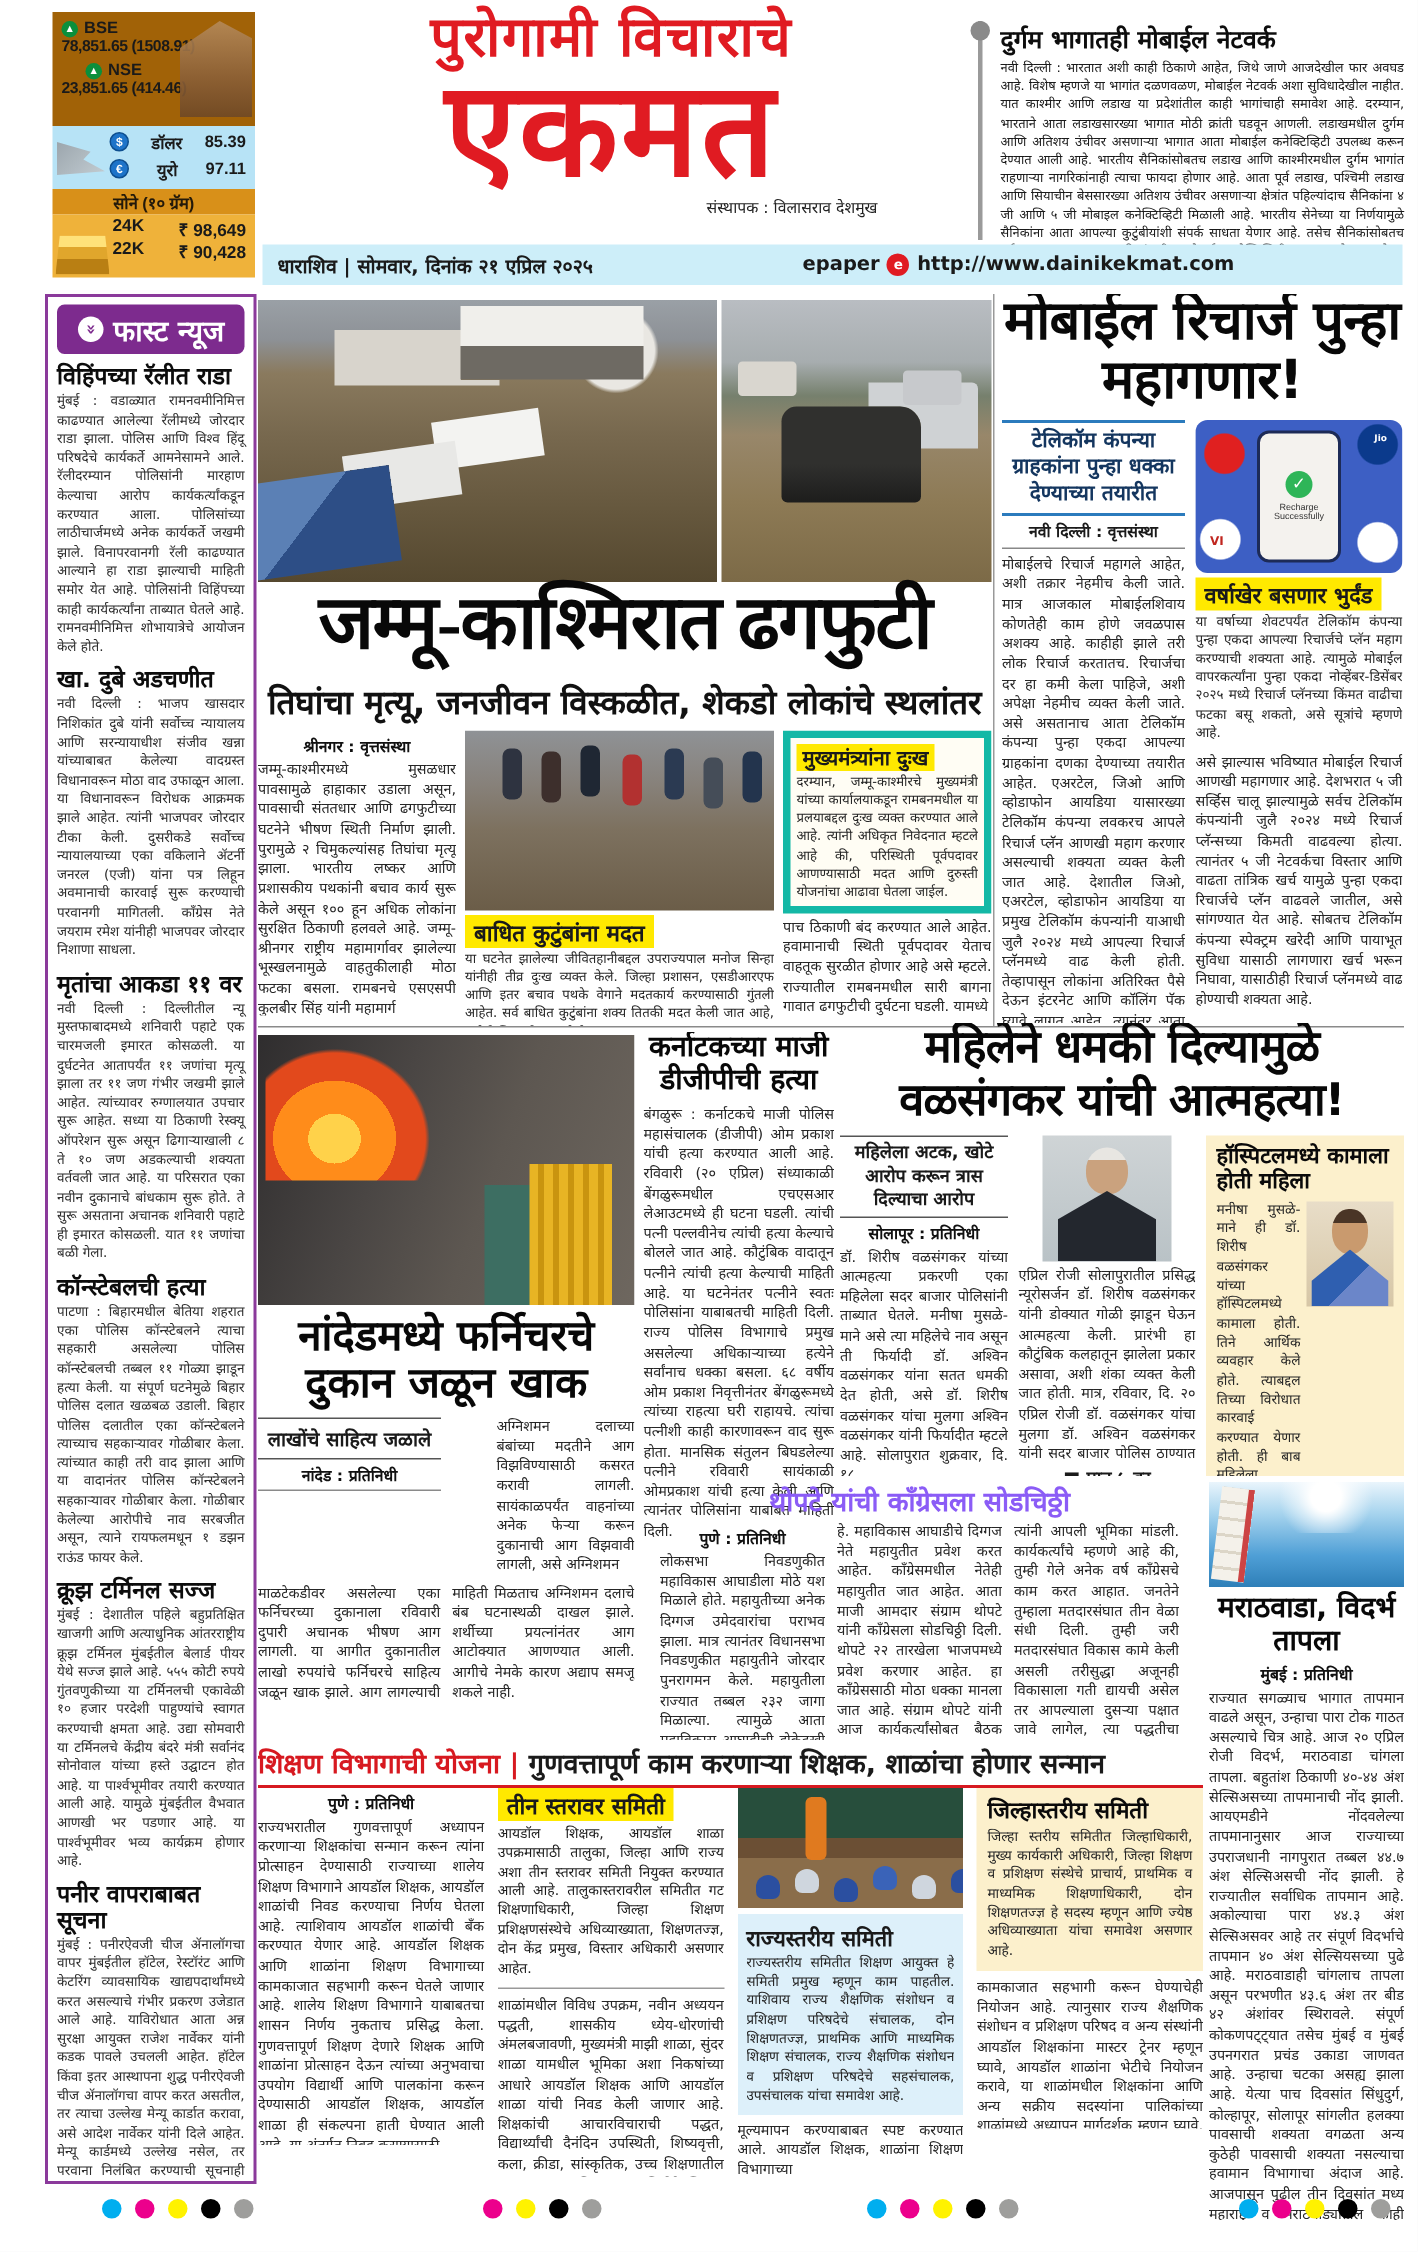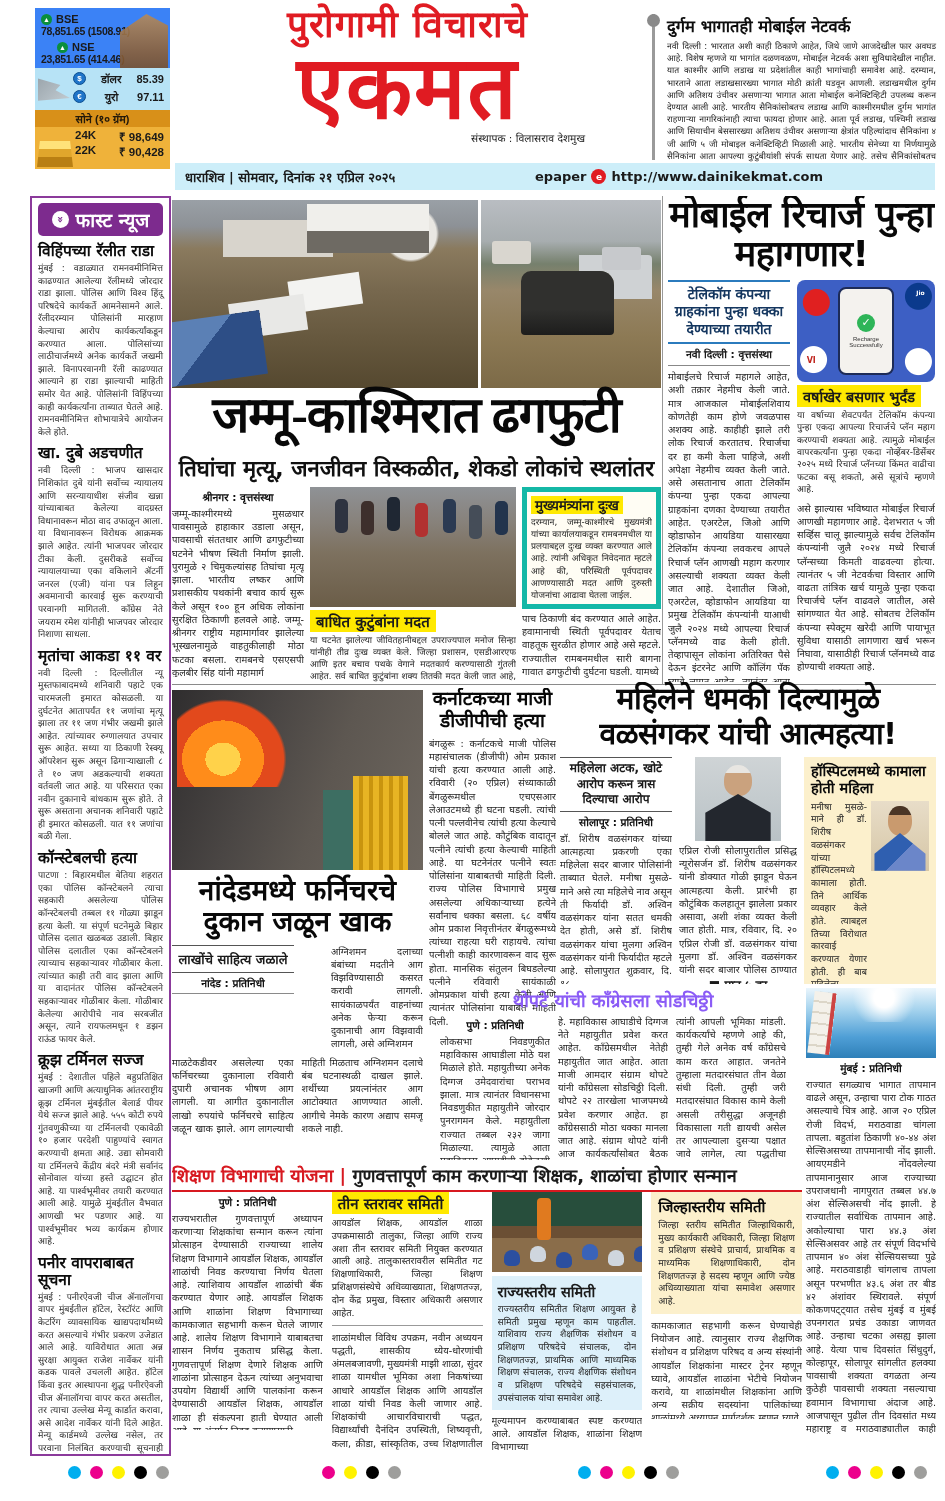--- a/index.html
+++ b/index.html
@@ -7,21 +7,21 @@
   body { width:945px; height:1501px; position:relative; margin:0 auto;
          font-family:"DejaVu Sans",sans-serif; color:#1a1a1a; overflow:hidden; background:#fff; }
   .abs { position:absolute; }
   .jt { text-align:justify; }
   .body-txt { font-size:9.6px; line-height:1.38; color:#262626; text-align:justify; overflow:hidden; }
   .byline { font-size:10.5px; font-weight:bold; text-align:center; color:#111; padding:3px 0; }
   .rule-b { border-bottom:1px solid #8a8a8a; }
 
   
   .market { left:35px; top:8px; width:135px; height:160px; font-family:"Liberation Sans",sans-serif; }
-  .mk-yellow { background:#3b82f6; height:60px; position:relative; padding:5px 6px; overflow:hidden; }
+  .mk-yellow { background:#a16207; height:76px; position:relative; padding:5px 6px; overflow:hidden; }
   .mk-lab { font-size:11px; font-weight:bold; display:flex; align-items:center; gap:4px; }
   .mk-val { font-size:10.5px; font-weight:bold; letter-spacing:-0.3px; }
   .up-dot { width:11px; height:11px; border-radius:50%; background:#0a8f3c; color:#fff; font-size:7px;
             display:inline-flex; align-items:center; justify-content:center; }
   .mk-bldg { position:absolute; right:2px; top:6px; width:48px; height:64px;
              background:linear-gradient(180deg,#b58a5a 0%,#8a5f37 60%,#6e4826 100%);
              clip-path:polygon(0 28%,55% 0,100% 18%,100% 100%,0 100%); opacity:.9; }
   .mk-blue { background:#b7e3f6; height:42px; position:relative; padding:3px 6px 3px 38px; }
   .mk-blue .row { display:flex; align-items:center; gap:4px; font-size:11px; font-weight:bold; justify-content:space-between; }
   .coin { width:13px; height:13px; border-radius:50%; background:#1e74c9; color:#fff; font-size:8px; font-weight:bold;
@@ -375,20 +375,21 @@
       <div class="byline">पुणे : प्रतिनिधी</div>
       <div class="body-txt">लोकसभा निवडणुकीत महाविकास आघाडीला मोठे यश मिळाले होते. महायुतीच्या अनेक दिग्गज उमेदवारांचा पराभव झाला. मात्र त्यानंतर विधानसभा निवडणुकीत महायुतीने जोरदार पुनरागमन केले. महायुतीला राज्यात तब्बल २३२ जागा मिळाल्या. त्यामुळे आता महाविकास आघाडीची डोकेदुखी वाढली आ-</div>
     </div>
     <div class="body-txt" style="flex:1;">हे. महाविकास आघाडीचे दिग्गज नेते महायुतीत प्रवेश करत आहेत. काँग्रेसमधील नेतेही महायुतीत जात आहेत. आता माजी आमदार संग्राम थोपटे यांनी काँग्रेसला सोडचिठ्ठी दिली. थोपटे २२ तारखेला भाजपमध्ये प्रवेश करणार आहेत. हा काँग्रेससाठी मोठा धक्का मानला जात आहे. संग्राम थोपटे यांनी आज कार्यकर्त्यांसोबत बैठक घेतली. या बैठकीनंतर पत्रकार परिषद घेऊन</div>
     <div class="body-txt" style="flex:1;">त्यांनी आपली भूमिका मांडली. कार्यकर्त्यांचे म्हणणे आहे की, तुम्ही गेले अनेक वर्ष काँग्रेसचे काम करत आहात. जनतेने तुम्हाला मतदारसंघात तीन वेळा संधी दिली. तुम्ही जरी मतदारसंघात विकास कामे केली असली तरीसुद्धा अजूनही विकासाला गती द्यायची असेल तर आपल्याला दुसऱ्या पक्षात जावे लागेल, त्या पद्धतीचा निर्णय आजच्या बैठकीत झालेला आहे, असे थोपटे म्हणाले.</div>
   </div>
 </div>
 
 <div class="abs wx">
   <div class="ph ph-heat" style="width:130px;height:70px;"></div>
+  <div class="wx-hl">मराठवाडा, विदर्भ तापला</div>
   <div class="byline">मुंबई : प्रतिनिधी</div>
   <div class="body-txt" style="height:356px;">राज्यात सगळ्याच भागात तापमान वाढले असून, उन्हाचा पारा टोक गाठत असल्याचे चित्र आहे. आज २० एप्रिल रोजी विदर्भ, मराठवाडा चांगला तापला. बहुतांश ठिकाणी ४०-४४ अंश सेल्सिअसच्या तापमानाची नोंद झाली. आयएमडीने नोंदवलेल्या तापमानानुसार आज राज्याच्या उपराजधानी नागपुरात तब्बल ४४.७ अंश सेल्सिअसची नोंद झाली. हे राज्यातील सर्वाधिक तापमान आहे. अकोल्याचा पारा ४४.३ अंश सेल्सिअसवर आहे तर संपूर्ण विदर्भाचे तापमान ४० अंश सेल्सियसच्या पुढे आहे. मराठवाडाही चांगलाच तापला असून परभणीत ४३.६ अंश तर बीड ४२ अंशांवर स्थिरावले. संपूर्ण कोकणपट्ट्यात तसेच मुंबई व मुंबई उपनगरात प्रचंड उकाडा जाणवत आहे. उन्हाचा चटका असह्य झाला आहे. येत्या पाच दिवसांत सिंधुदुर्ग, कोल्हापूर, सोलापूर सांगलीत हलक्या पावसाची शक्यता वगळता अन्य कुठेही पावसाची शक्यता नसल्याचा हवामान विभागाचा अंदाज आहे. आजपासून पुढील तीन दिवसांत मध्य महाराष्ट्र व मराठवाड्यातील काही जिल्ह्यांना उष्ण व दमट हवामानाचा यलो अलर्ट देण्यात आला आहे.</div>
 </div>
 
 <div class="abs sch">
   <div class="sch-kick">
     <span class="red">शिक्षण विभागाची योजना |</span><span> गुणवत्तापूर्ण काम करणाऱ्या शिक्षक, शाळांचा होणार सन्मान</span>
   </div>
   <div class="sch-cols">
     <div style="flex:1;">

